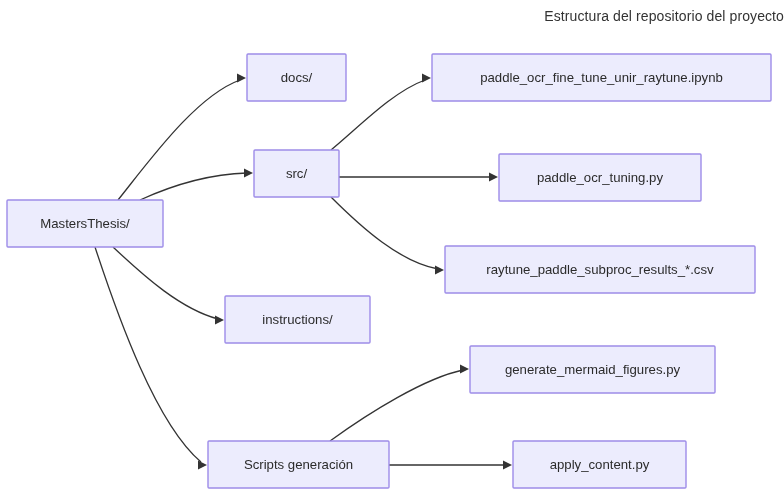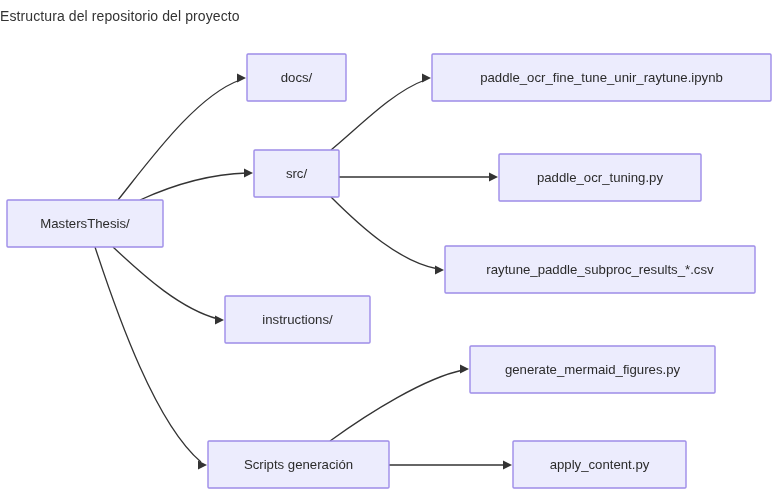--- a/index.html
+++ b/index.html
@@ -17,21 +17,21 @@
     position: relative;
     width: 784px;
     height: 503px;
     background: #ffffff;
   }
   .diagram-title {
     position: absolute;
     top: 8px;
     left: 0;
     width: 784px;
-    text-align: left;
+    text-align: right;
     font-size: 14px;
     color: #333333;
     font-family: "Liberation Sans", sans-serif;
     letter-spacing: 0.1px;
   }
   svg#flow {
     position: absolute;
     top: 0;
     left: 0;
   }

